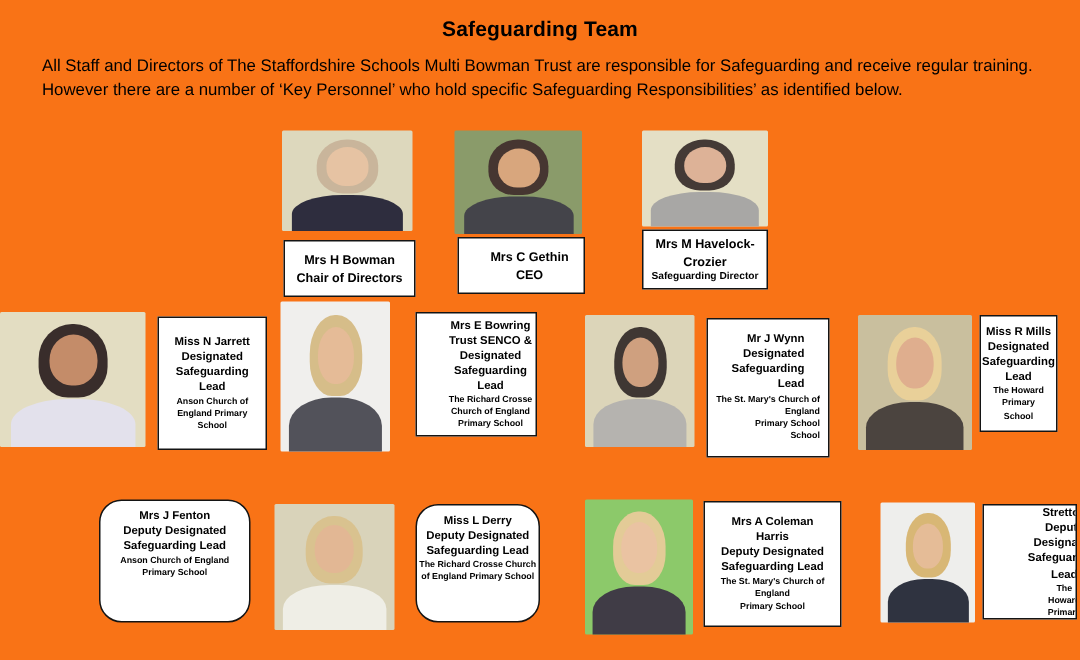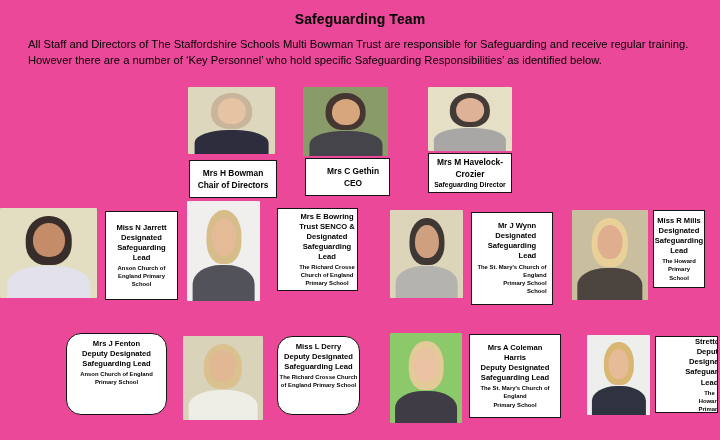--- a/index.html
+++ b/index.html
@@ -1,17 +1,17 @@
 <!DOCTYPE html>
 <html><head>
 <meta charset="utf-8">
 <style>
   html,body { margin:0; padding:0; background:#ffffff; }
   .canvas {
-    position:relative; width:720px; height:440px; background:#ec4899;
+    position:relative; width:720px; height:440px; background:#f97316;
     font-family:"Liberation Sans", sans-serif; color:#000; overflow:hidden;
   }
   .title {
     position:absolute; top:11px; left:0; right:0; text-align:center;
     font-size:14px; font-weight:bold; letter-spacing:0.1px;
   }
   .intro {
     position:absolute; top:37px; left:28px; width:670px;
     font-size:11.2px; line-height:1.42;
   }

